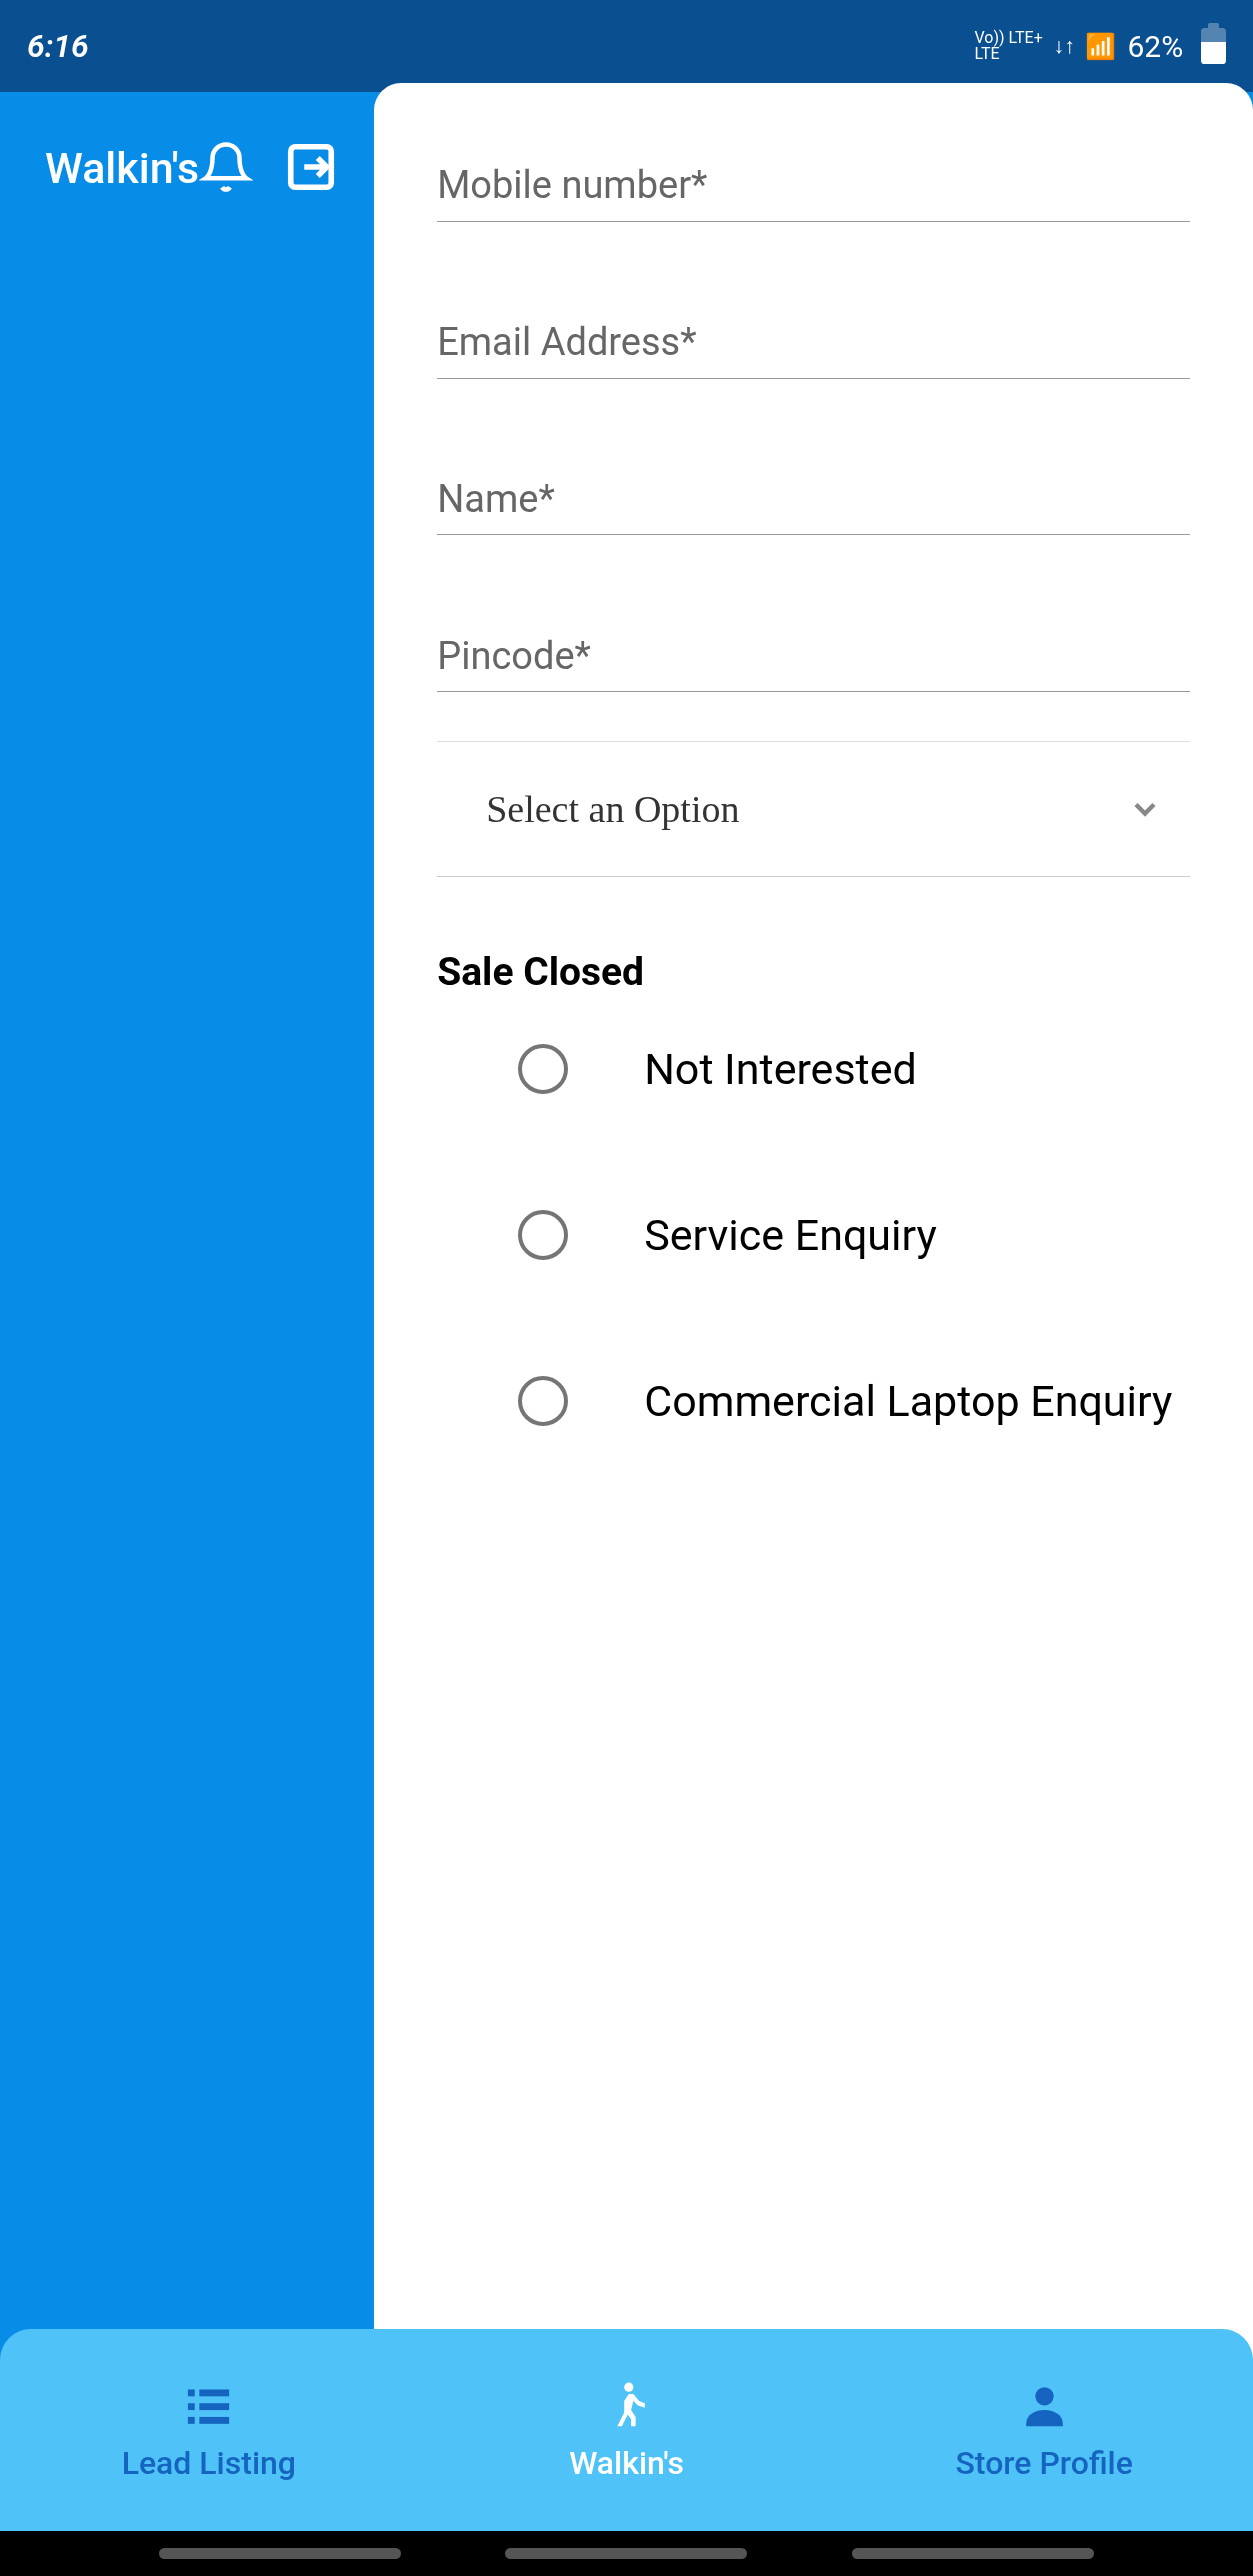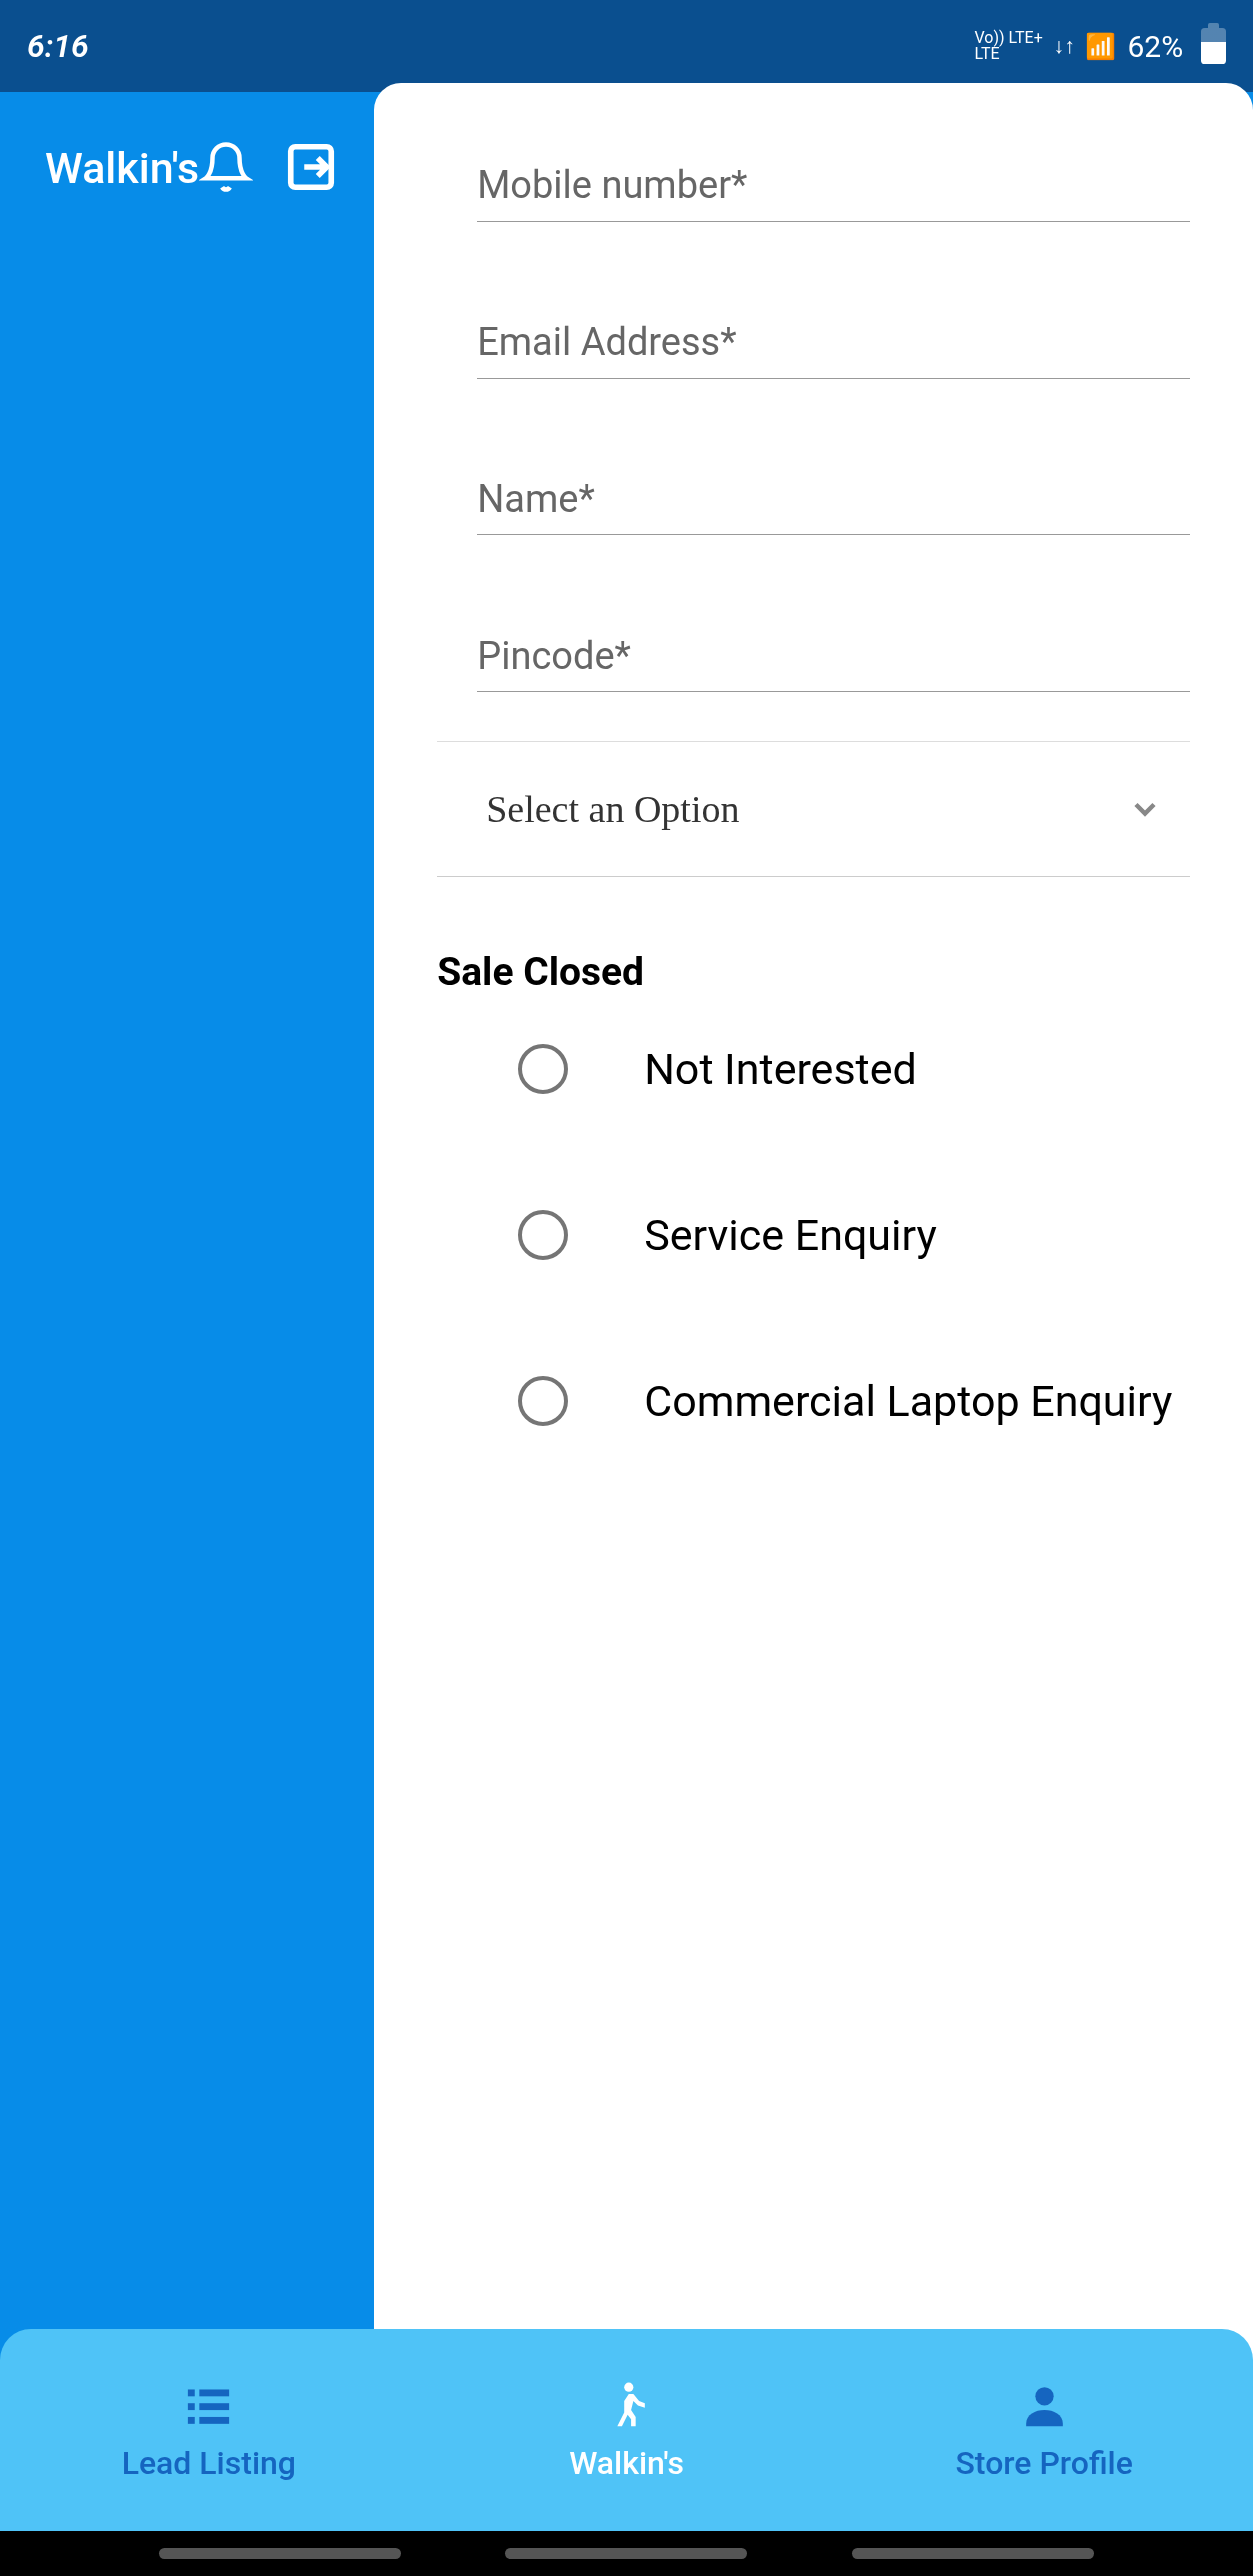--- a/index.html
+++ b/index.html
@@ -102,21 +102,20 @@
     
     .page-title {
       font-size: 45px;
       font-weight: 700;
       color: #000;
       margin-bottom: 89px;
     }
     
     .form-field {
       margin-bottom: 85px;
-      margin-left: 40px;
     }
     
     .form-field input {
       width: 100%;
       border: none;
       border-bottom: 1.8px solid #999;
       font-size: 38px;
       padding: 13.4px 0;
       outline: none;
       color: #333;

